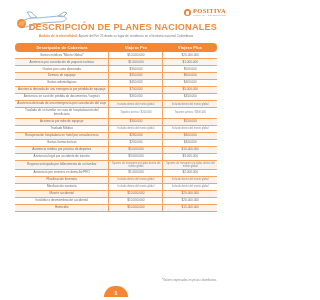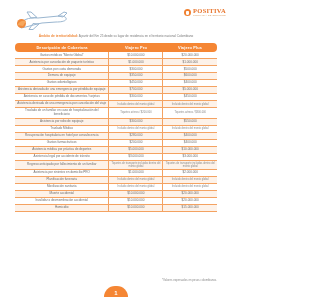--- a/index.html
+++ b/index.html
@@ -212,20 +212,21 @@
     </div>
 
     <div class="brand-logo">
       <span class="brand-mark"></span>
       <span class="brand-text">
         <span class="brand-name">POSITIVA</span>
         <span class="brand-sub">COMPAÑÍA DE SEGUROS</span>
       </span>
     </div>
 
+    <div class="doc-title">DESCRIPCIÓN DE PLANES NACIONALES</div>
 
     <div class="scope-line">
       <span class="scope-label">Ámbito de territorialidad:</span>
       <span>A partir del Km 25 desde su lugar de residencia en el territorio nacional Colombiano</span>
     </div>
   </div>
 
   <div class="tbl-wrap">
     <table class="plans">
       <colgroup>

